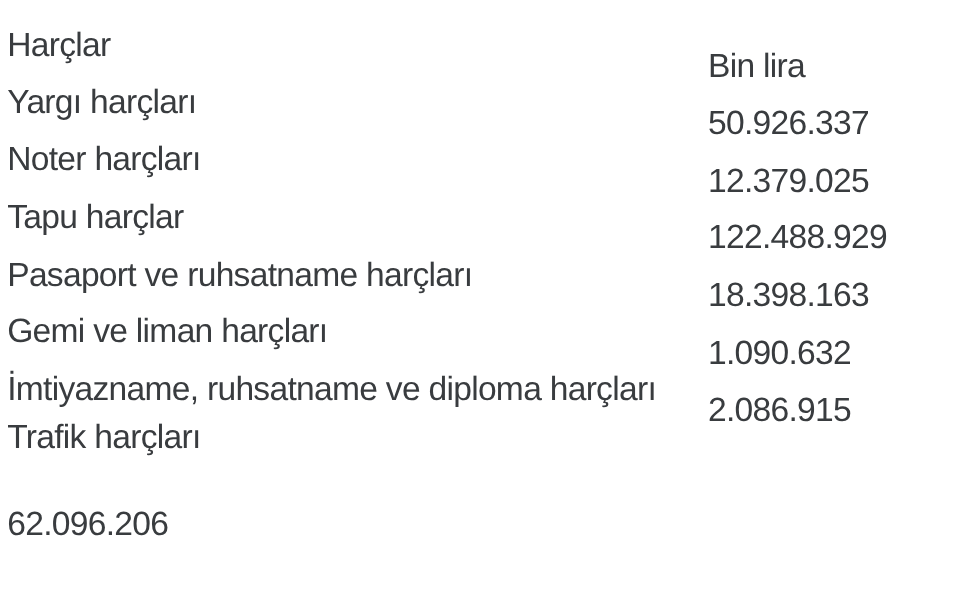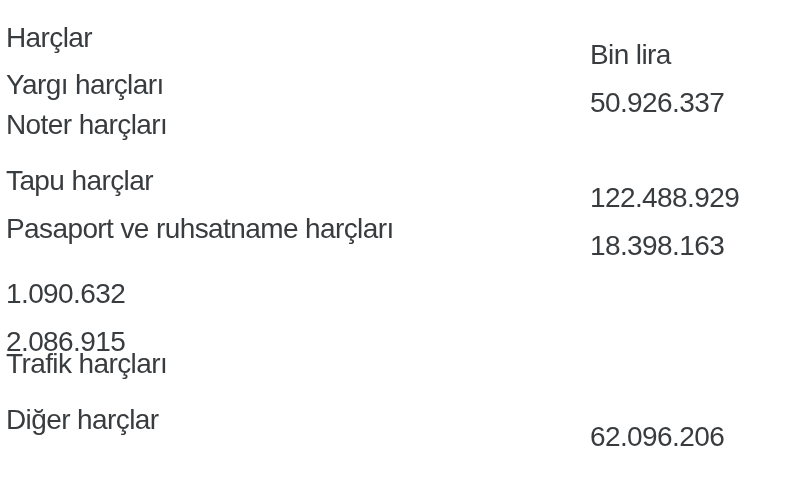--- a/index.html
+++ b/index.html
@@ -47,43 +47,45 @@
     <span class="value">Bin lira</span>
   </div>
 
   <div class="row">
     <span class="label">Yargı harçları</span>
     <span class="value">50.926.337</span>
   </div>
 
   <div class="row">
     <span class="label">Noter harçları</span>
+    <span class="value">12.379.025</span>
   </div>
 
   <div class="row">
     <span class="label">Tapu harçlar</span>
     <span class="value">122.488.929</span>
   </div>
 
   <div class="row">
     <span class="label">Pasaport ve ruhsatname harçları</span>
     <span class="value">18.398.163</span>
   </div>
 
   <div class="row">
+    <span class="label">Gemi ve liman harçları</span>
     <span class="value">1.090.632</span>
   </div>
 
   <div class="row">
+    <span class="label">İmtiyazname, ruhsatname ve diploma harçları</span>
     <span class="value">2.086.915</span>
   </div>
 
   <div class="row">
     <span class="label">Trafik harçları</span>
   </div>
 
   <div class="row">
-    <span class="label">Diğer harçlar</span>
     <span class="value">62.096.206</span>
   </div>
 
 
 </div>
 
 </body></html>

